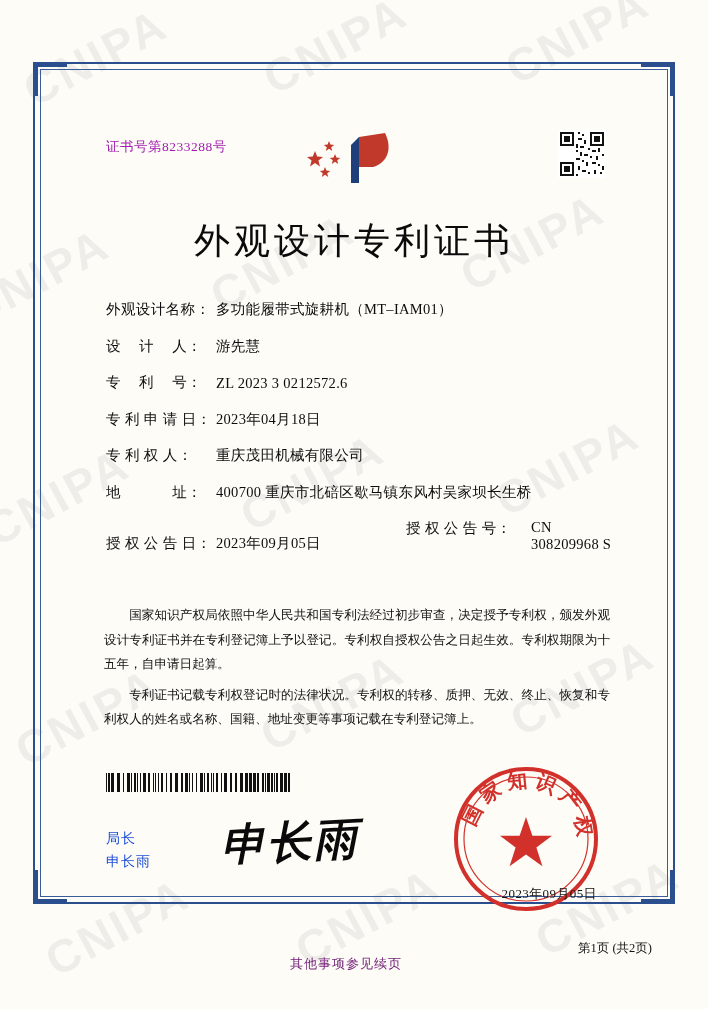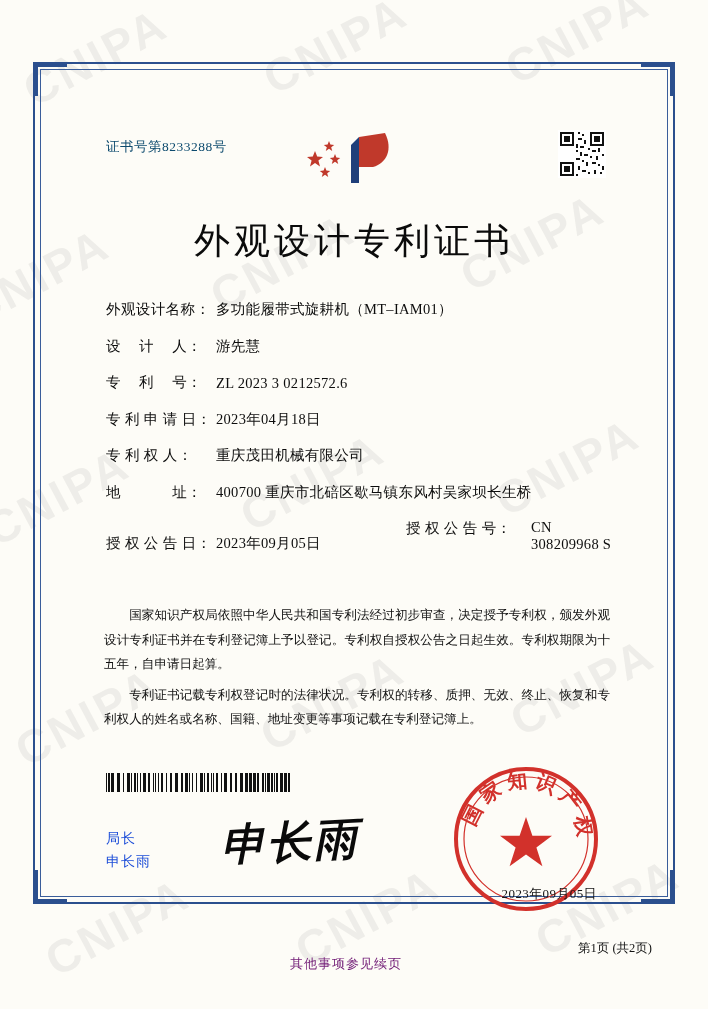--- a/index.html
+++ b/index.html
@@ -75,21 +75,21 @@
     right: 23px;
     bottom: 23px;
   }
 
   
   .cert-no {
     position: absolute;
     left: 50px;
     top: 53px;
     font-size: 13.5px;
-    color: #0c4a6e;
+    color: #a21caf;
     letter-spacing: 0.5px;
   }
   .logo {
     position: absolute;
     left: 50%;
     top: 42px;
     transform: translateX(-50%);
     width: 130px;
     height: 62px;
   }

